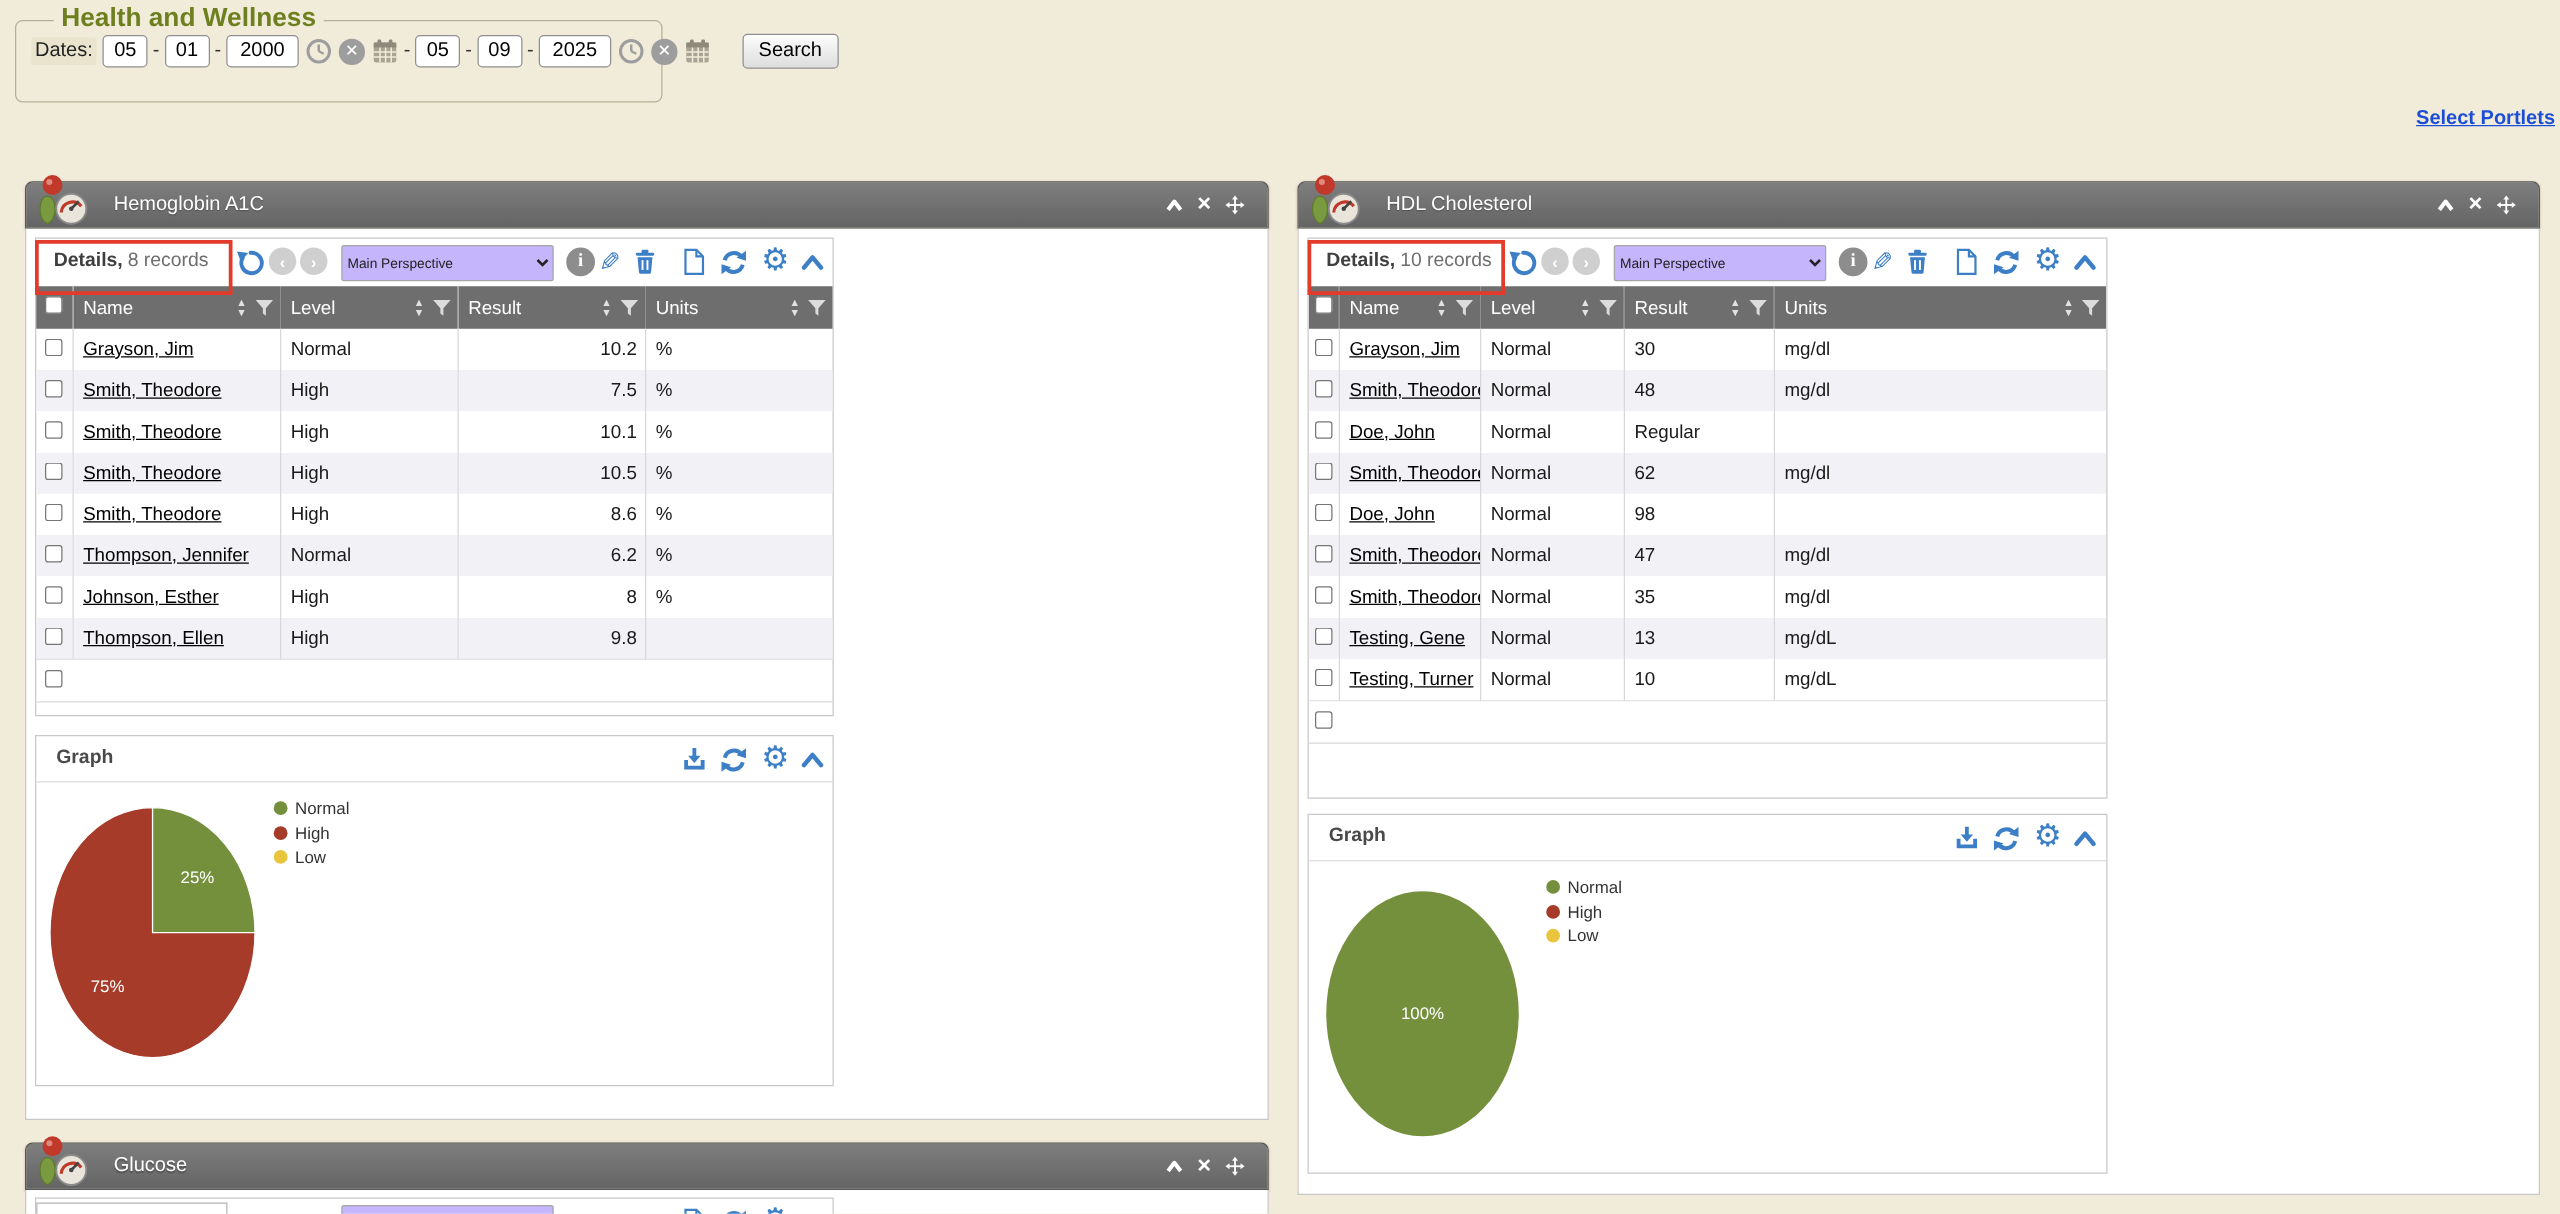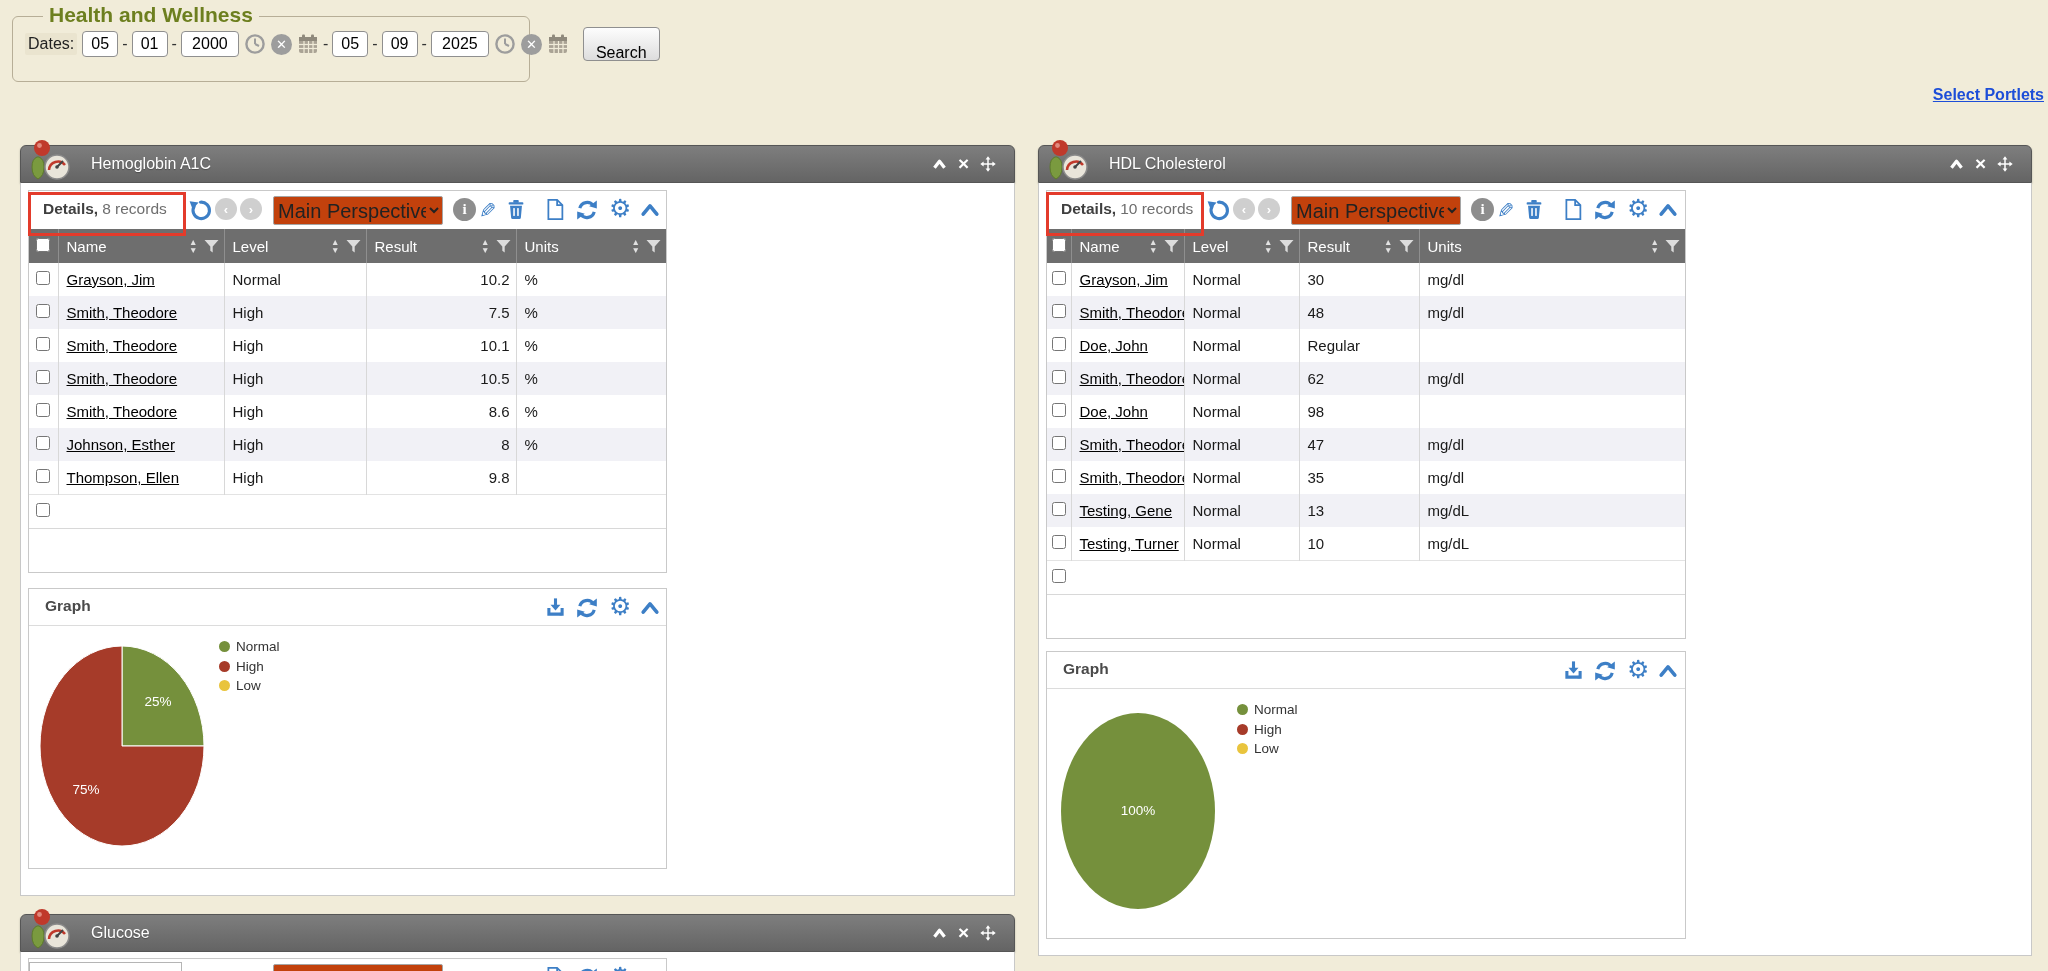--- a/index.html
+++ b/index.html
@@ -26,21 +26,21 @@
   }
   .date-input.year{width:56px;}
   .dash{font-size:16px;color:#333;margin:0 -1px;}
   .circle-icon{
     width:21px;height:21px;border-radius:50%;background:#9d9d9d;color:#fff;
     display:flex;align-items:center;justify-content:center;
     font-size:13px;font-weight:bold;cursor:pointer;flex:0 0 auto;
   }
   .icon-btn{cursor:pointer;display:inline-flex;align-items:center;justify-content:center;flex:0 0 auto;}
   .search-btn{
-    height:28px;padding:16px 12px;margin-left:9px;
+    height:28px;padding:4px 12px;margin-left:20px;
     border:1px solid #8f8f8f;border-radius:4px;
     background:linear-gradient(#fdfdfd,#dddddd);
     font-family:inherit;font-size:16px;color:#000;cursor:pointer;
   }
   .select-portlets{
     position:absolute;top:86px;right:4px;
     font-size:16px;font-weight:600;color:#1d4ed8;text-decoration:underline;cursor:pointer;
   }
   
   .portlet{position:absolute;}
@@ -71,22 +71,22 @@
     position:absolute;left:-1px;top:1px;width:152px;height:38px;
     border:3px solid #e33b2b;z-index:5;pointer-events:none;
   }
   .glucose-label-box{position:absolute;left:0px;top:3px;width:151px;height:30px;border:1px solid #b5b5b5;}
   .tb-item{position:absolute;top:7px;}
   .nav-circle{
     width:22px;height:22px;border-radius:50%;background:#cfcfcf;color:#fff;
     display:flex;align-items:center;justify-content:center;font-size:13px;font-weight:bold;cursor:pointer;
   }
   .perspective-select{
-    width:170px;height:29px;border:1px solid #a5a5a5;border-radius:2px;background:#c2410c;
-    font-family:inherit;font-size:20px;color:#222;cursor:pointer;
+    width:170px;height:29px;border:1px solid #a5a5a5;border-radius:2px;background:#c4b5fd;
+    font-family:inherit;font-size:11px;color:#222;cursor:pointer;
   }
   .info-circle{
     width:23px;height:23px;border-radius:50%;background:#8d8d8d;color:#fff;
     display:flex;align-items:center;justify-content:center;
     font-size:15px;font-weight:bold;font-family:"Liberation Serif",serif;cursor:pointer;
   }
   .pencil{font-size:21px;color:#3d7fc6;transform:scaleX(-1);cursor:pointer;line-height:1;}
   .gear{font-size:25px;color:#3d7fc6;cursor:pointer;line-height:1;}
   
   table.grid{border-collapse:collapse;table-layout:fixed;width:100%;font-size:15px;}
@@ -368,20 +368,27 @@
             </tr>
 
             <tr>
               <td><input type="checkbox" style=""></td>
               <td><a>Smith, Theodore</a></td>
               <td>High</td>
               <td class="result">8.6</td>
               <td>%</td>
             </tr>
 
+            <tr>
+              <td><input type="checkbox" style=""></td>
+              <td><a>Thompson, Jennifer</a></td>
+              <td>Normal</td>
+              <td class="result">6.2</td>
+              <td>%</td>
+            </tr>
 
             <tr>
               <td><input type="checkbox" style=""></td>
               <td><a>Johnson, Esther</a></td>
               <td>High</td>
               <td class="result">8</td>
               <td>%</td>
             </tr>
 
             <tr>

